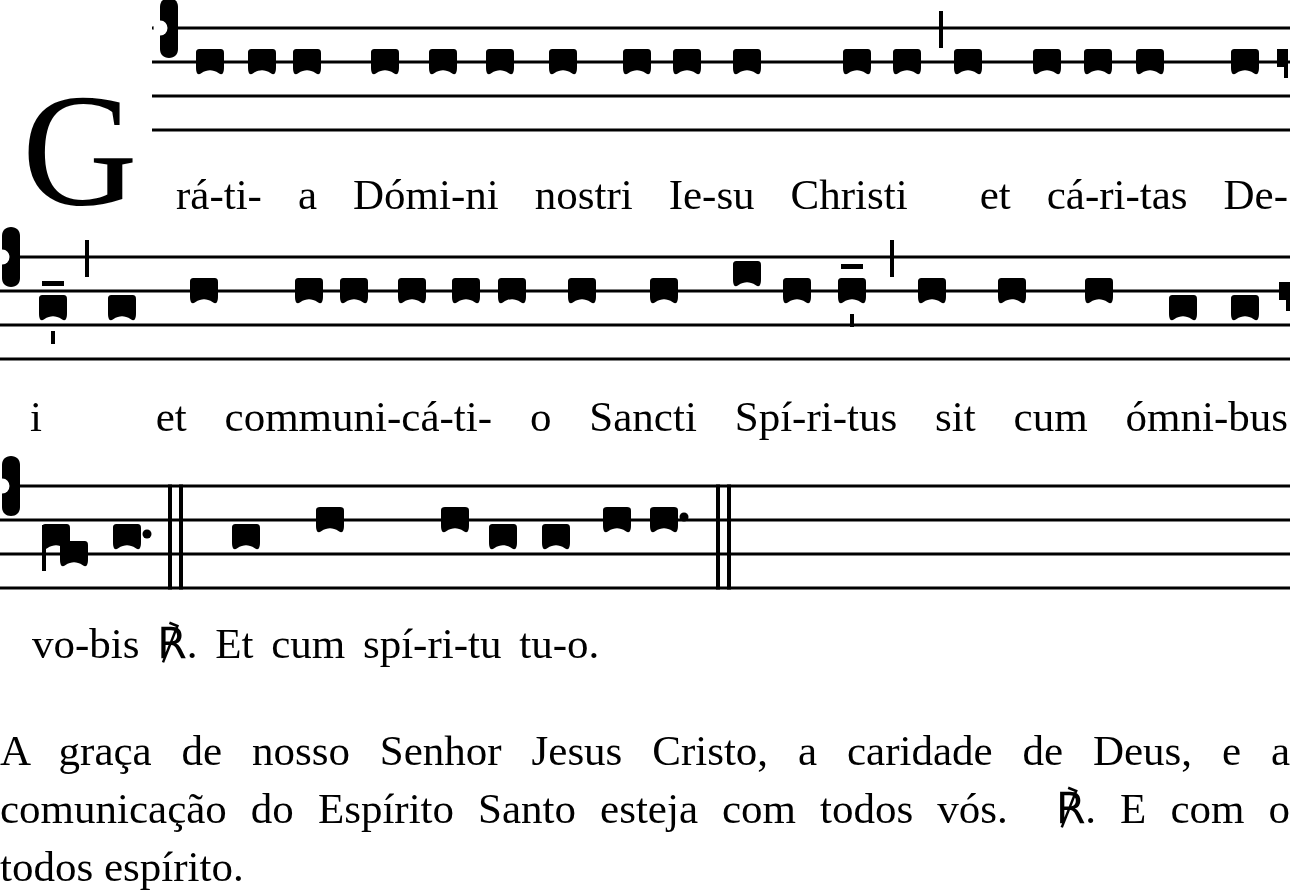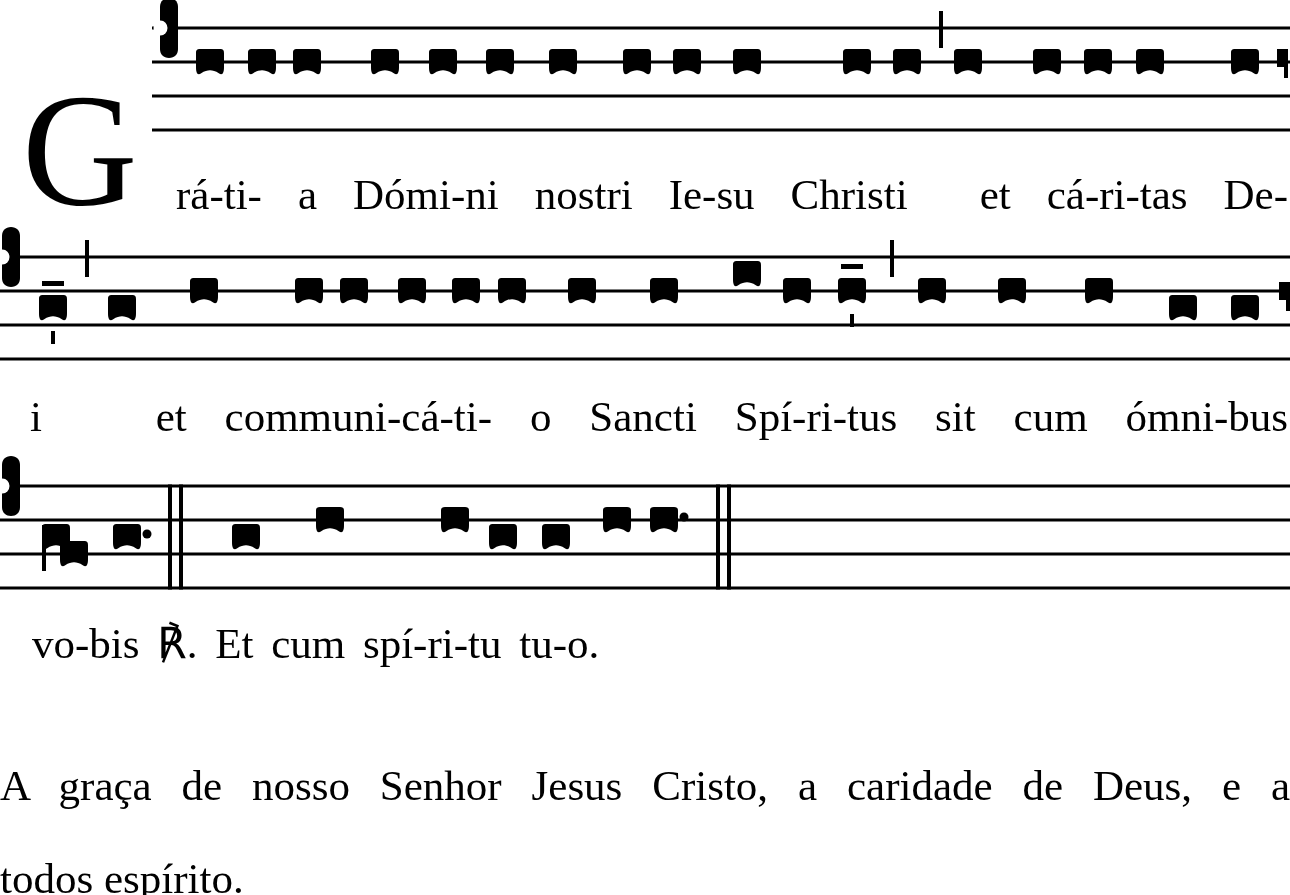--- a/index.html
+++ b/index.html
@@ -16,21 +16,21 @@
   .lyric{
     position:absolute;font-size:43px;line-height:1;color:#000;
     text-align:justify;text-align-last:justify;
   }
   .lyric.plain{text-align:right;text-align-last:left;word-spacing:7px;}
   .translation{
     position:absolute;left:0;top:722px;width:1290px;color:#000;
   }
   .translation .tline{
     font-size:43px;line-height:58px;height:58px;
-    text-align:justify;text-align-last:justify;margin-top:35px;
+    text-align:justify;text-align-last:justify;
   }
   .translation .tline.last{text-align:left;text-align-last:left;}
 </style>
 </head>
 <body>
 
 <div id="page">
 
   <svg id="score-svg" width="1290" height="895" viewBox="0 0 1290 895">
       <rect x="152" y="26.5" width="1138" height="3" fill="#000000"></rect>
@@ -123,16 +123,17 @@
     </svg>
 
   <div class="dropcap">G</div>
 
   <div class="lyric" style="left: 176px; top: 173px; width: 1112px;">rá-ti- a Dómi-ni nostri Ie-su Christi &nbsp;et cá-ri-tas De-</div>
   <div class="lyric" style="left: 30px; top: 395px; width: 1258px;">i &nbsp;&nbsp;et communi-cá-ti- o Sancti Spí-ri-tus sit cum ómni-bus</div>
   <div class="lyric plain" style="left: 32px; top: 622px; width: 1220px;">vo-bis ℟. Et cum spí-ri-tu tu-o.</div>
 
   <div class="translation">
     <div class="tline">A graça de nosso Senhor Jesus Cristo, a caridade de Deus, e a</div>
+    <div class="tline">comunicação do Espírito Santo esteja com todos vós. &nbsp;℟. E com o</div>
     <div class="tline last">todos espírito.</div>
   </div>
 
 </div>
 
 </body></html>

